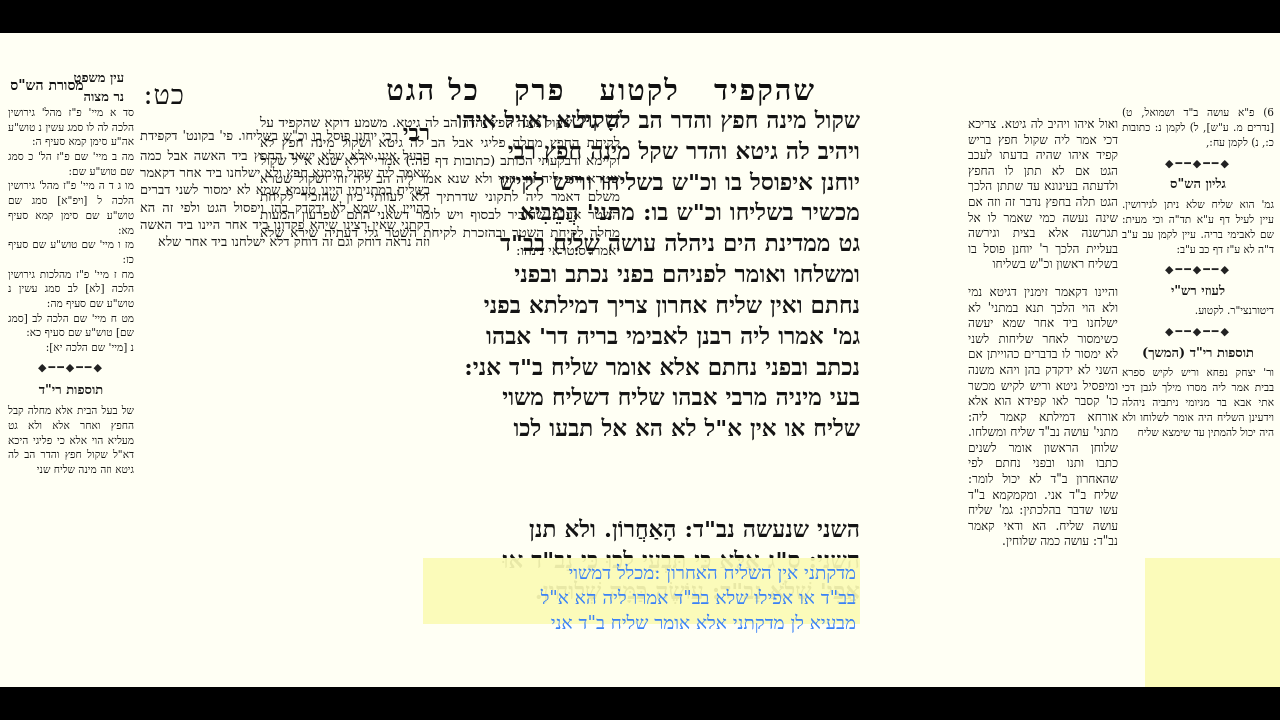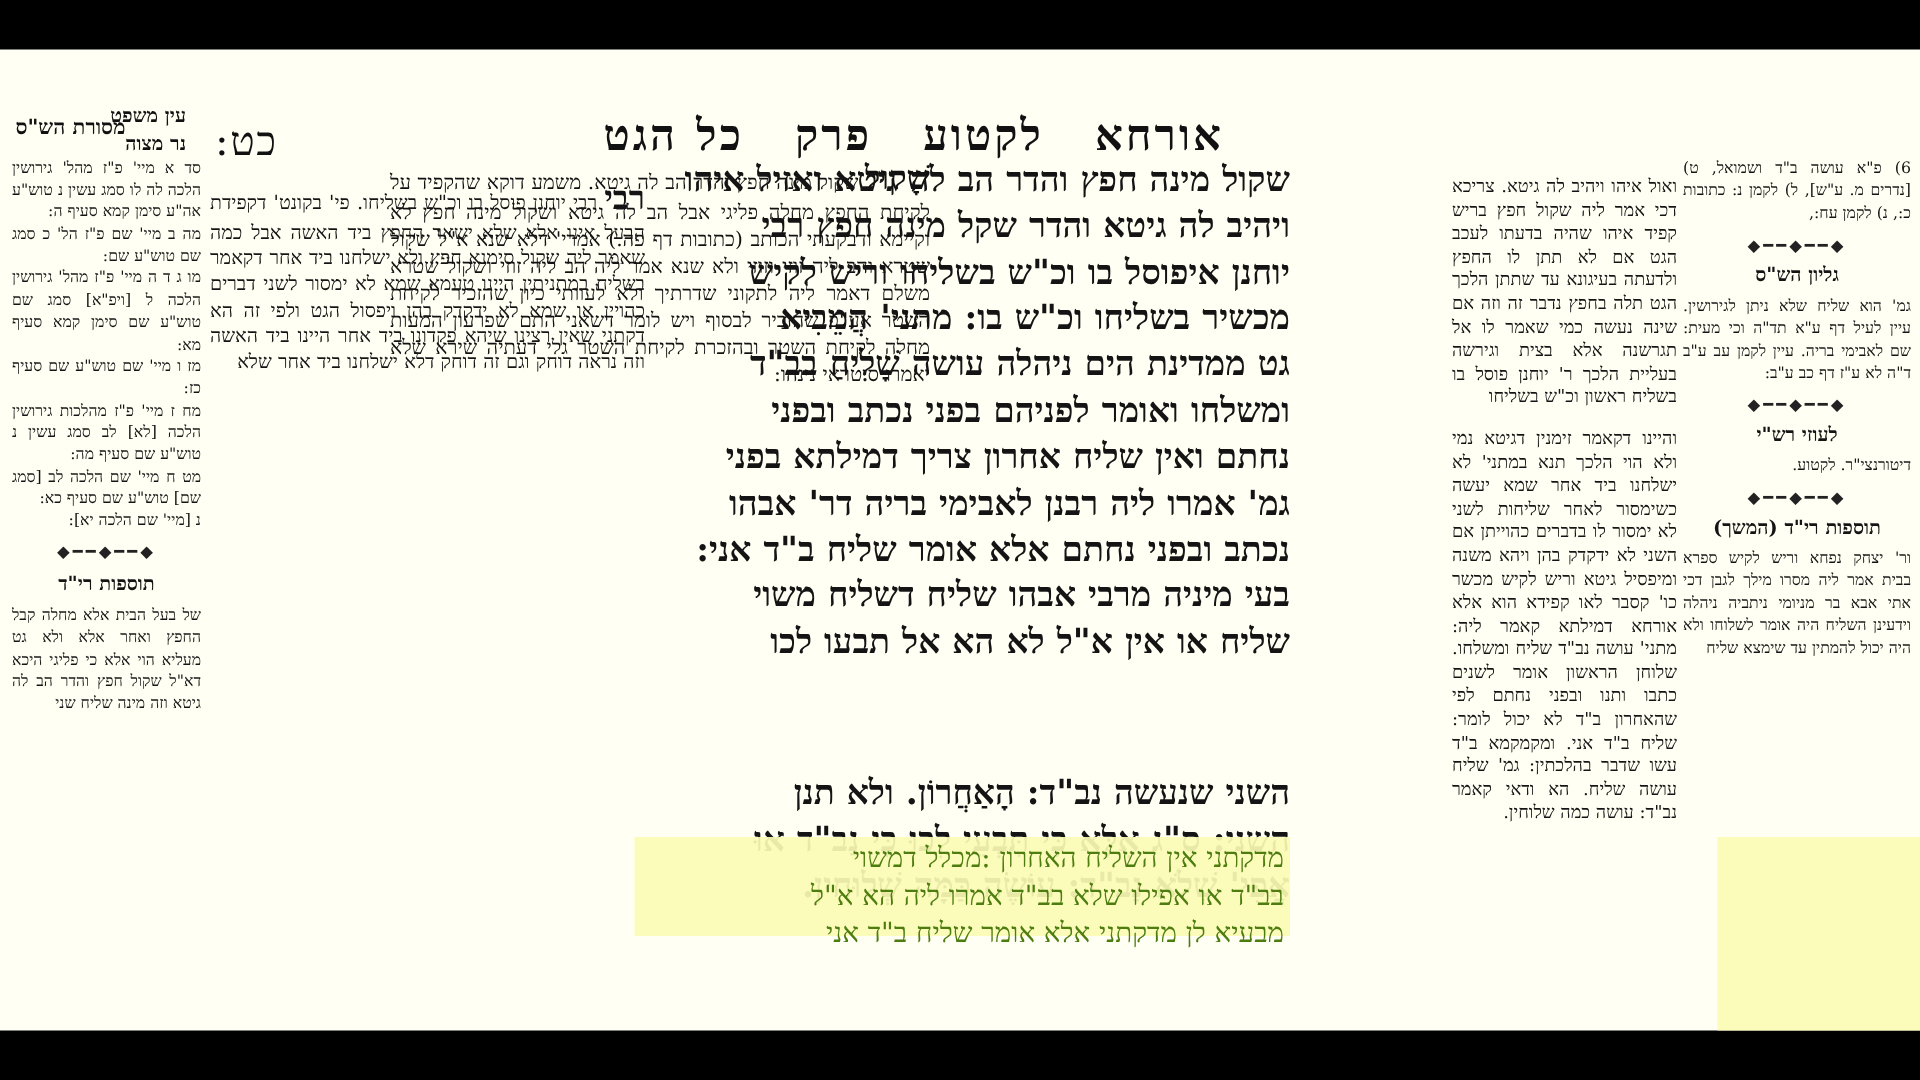--- a/index.html
+++ b/index.html
@@ -204,36 +204,36 @@
   .hl-text {
     position: absolute;
     left: 428px;
     top: 528px;
     width: 428px;
     font-family: "DejaVu Serif", serif;
     font-size: 18.5px;
     line-height: 1.34;
     direction: rtl;
     text-align: justify;
-    color: #4d7c0f;
+    color: #3b82f6;
   }
 </style>
 </head>
 <body>
 
 <div class="letterbox top"></div>
 <div class="letterbox bottom"></div>
 
 <div class="page-frame">
   <div class="daf">
 
     <div class="header">
       <div class="masoret-title">מסורת הש"ס</div>
       <div class="chapter-title">
-        <span>אורחא</span><span>לקטוע</span><span>פרק</span><span>כל הגט</span>
+        <span>שהקפיד</span><span>לקטוע</span><span>פרק</span><span>כל הגט</span>
       </div>
       <div class="page-num">כט:</div>
       <div class="ein-mishpat-title">
         <div>עין משפט</div>
         <div>נר מצוה</div>
       </div>
     </div>
 
     <div class="col col-masoret">
       <div class="blk">6) פ"א עושה ב"ד ושמואל, ט) [נדרים מ. ע"ש], ל) לקמן נ: כתובות כ:, נ) לקמן עח:,</div>

